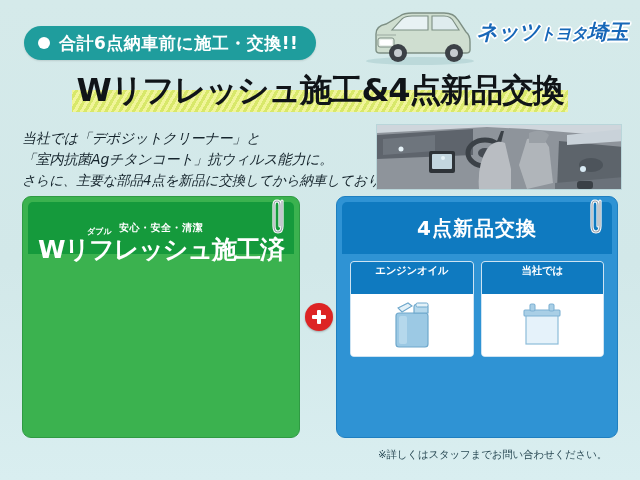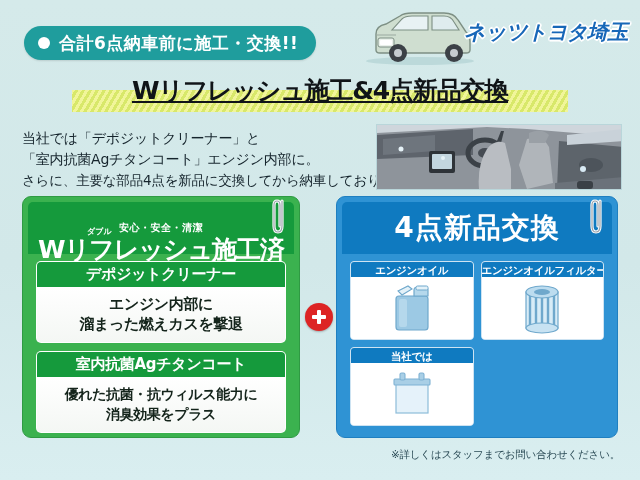--- a/index.html
+++ b/index.html
@@ -75,43 +75,42 @@
     font-size: 21px;
     font-weight: bold;
     font-style: italic;
     color: #1767b8;
     letter-spacing: -.5px;
     white-space: nowrap;
     text-shadow:
       1.6px 0 0 #fff, -1.6px 0 0 #fff, 0 1.6px 0 #fff, 0 -1.6px 0 #fff,
       1.2px 1.2px 0 #fff, -1.2px 1.2px 0 #fff, 1.2px -1.2px 0 #fff, -1.2px -1.2px 0 #fff;
   }
-  .brand-logo .small { font-size: 20px; }
+  .brand-logo .small { font-size: 16px; }
 
   .main-title-wrap {
     position: absolute;
     left: 0;
     top: 66px;
     width: 640px;
     height: 48px;
     display: flex;
     align-items: center;
     justify-content: center;
   }
   .main-title {
     position: relative;
-    font-size: 25px;
+    font-size: 32px;
     font-weight: bold;
     color: #101418;
     letter-spacing: -1.2px;
     white-space: nowrap;
     line-height: 1;
     padding: 0 6px;
     z-index: 2;
-    text-decoration: underline;
   }
   .title-stripe {
     position: absolute;
     left: 72px;
     right: 72px;
     bottom: 2px;
     height: 22px;
     background-image: repeating-linear-gradient(
       -60deg,
       #f1f59a 0px, #f1f59a 3px,
@@ -124,21 +123,21 @@
   .desc {
     position: absolute;
     left: 22px;
     top: 128px;
     width: 360px;
     color: #15242c;
     font-size: 14px;
     line-height: 21px;
     letter-spacing: -.2px;
   }
-  .desc div { white-space: nowrap; }
+  .desc div { white-space: nowrap; font-style: italic; }
   .desc .line3 { font-size: 13.5px; }
 
   
   .interior-photo {
     position: absolute;
     left: 376px;
     top: 124px;
     width: 246px;
     height: 66px;
     border: 1px solid #b9d6da;
@@ -207,21 +206,21 @@
     left: 24px;
     top: -7px;
     font-size: 8px;
     font-weight: bold;
     letter-spacing: 0;
     line-height: 8px;
     margin-left: 35px;
   }
 
   .panel-title-b {
-    font-size: 28px;
+    font-size: 20px;
     font-weight: bold;
     line-height: 52px;
     letter-spacing: 1px;
     white-space: nowrap;
   }
 
   .clip {
     position: absolute;
     right: 6px;
     top: -6px;
@@ -278,21 +277,21 @@
     overflow: hidden;
     border: 1px solid #cde3f2;
   }
   .tile-head {
     background: #0f7ac0;
     color: #ffffff;
     font-size: 10.5px;
     font-weight: bold;
     text-align: center;
     line-height: 17px;
-    height: 15px;
+    height: 32px;
     letter-spacing: -.3px;
     white-space: nowrap;
   }
   .tile-body {
     height: 62px;
     background: #ffffff;
     display: flex;
     align-items: center;
     justify-content: center;
   }
@@ -314,21 +313,21 @@
     position: absolute;
     background: #ffffff;
     border-radius: 1px;
   }
   .plus-badge::before { left: 7px; top: 12px; width: 14px; height: 4px; }
   .plus-badge::after  { left: 12px; top: 7px; width: 4px; height: 14px; }
 
   
   .footnote {
     position: absolute;
-    right: 20px;
+    right: 33px;
     top: 448px;
     font-size: 10.5px;
     color: #2a4a55;
     letter-spacing: -.2px;
     white-space: nowrap;
   }
 </style>
 </head>
 <body>
 
@@ -358,21 +357,21 @@
     <div class="brand-logo"><span>ネッツ</span><span class="small">トヨタ</span><span>埼玉</span></div>
 
     <div class="main-title-wrap">
       <div class="title-stripe"></div>
       <div class="main-title">Wリフレッシュ施工&amp;4点新品交換</div>
     </div>
   </div>
 
   <div class="desc">
     <div>当社では「デポジットクリーナー」と</div>
-    <div>「室内抗菌Agチタンコート」エンジン内部に。</div>
+    <div>「室内抗菌Agチタンコート」抗ウィルス能力に。</div>
     <div class="line3">さらに、主要な部品4点を新品に交換してから納車しております!</div>
   </div>
 
   <div class="interior-photo">
     <svg viewBox="0 0 246 66" width="246" height="66">
       <rect width="246" height="66" fill="#8e949b"></rect>
       <path d="M0 8 L110 2 L150 4 L246 12 L246 0 L0 0 Z" fill="#cfd6dc"></path>
       <path d="M0 10 L96 4 L96 30 L0 34 Z" fill="#5e646c"></path>
       <path d="M6 14 L58 10 L58 26 L6 30 Z" fill="#6e757d"></path>
       <rect x="52" y="26" width="26" height="22" rx="2" fill="#2e3338"></rect>
@@ -401,39 +400,20 @@
         <div class="kicker">安心・安全・清潔</div>
         <div class="panel-title-g">
           <span class="ruby">ダブル</span>
           <span>Wリフレッシュ施工済</span>
         </div>
         <svg class="clip" viewBox="0 0 18 40">
           <path d="M12 5 L12 30 Q12 36 8 36 Q4 36 4 30 L4 9 Q4 5 7 5 Q10 5 10 9 L10 30" fill="none" stroke="#ffffff" stroke-width="3.2" stroke-linecap="round"></path>
           <path d="M12 5 L12 30 Q12 36 8 36 Q4 36 4 30 L4 9 Q4 5 7 5 Q10 5 10 9 L10 30" fill="none" stroke="#9aa3ac" stroke-width="1.2" stroke-linecap="round"></path>
         </svg>
       </div>
-      <div class="panel-body">
-
-        <div class="card">
-          <div class="card-head">デポジットクリーナー</div>
-          <div class="card-body">
-            <div>エンジン内部に</div>
-            <div>溜まった燃えカスを撃退</div>
-          </div>
-        </div>
-
-        <div class="card">
-          <div class="card-head">室内抗菌Agチタンコート</div>
-          <div class="card-body small">
-            <div>優れた抗菌・抗ウィルス能力に</div>
-            <div>消臭効果をプラス</div>
-          </div>
-        </div>
-
-      </div>
     </div>
 
     <div class="panel panel-blue">
       <div class="panel-head blue">
         <div class="panel-title-b">4点新品交換</div>
         <svg class="clip" viewBox="0 0 18 40">
           <path d="M12 5 L12 30 Q12 36 8 36 Q4 36 4 30 L4 9 Q4 5 7 5 Q10 5 10 9 L10 30" fill="none" stroke="#ffffff" stroke-width="3.2" stroke-linecap="round"></path>
           <path d="M12 5 L12 30 Q12 36 8 36 Q4 36 4 30 L4 9 Q4 5 7 5 Q10 5 10 9 L10 30" fill="none" stroke="#9aa3ac" stroke-width="1.2" stroke-linecap="round"></path>
         </svg>
       </div>
@@ -446,38 +426,20 @@
               <svg width="56" height="52" viewBox="0 0 56 52">
                 <rect x="12" y="14" width="32" height="34" rx="3" fill="#9cc9e4" stroke="#6fa8cc" stroke-width="1.2"></rect>
                 <rect x="15" y="17" width="8" height="28" rx="2" fill="#b5d8ec"></rect>
                 <path d="M30 14 L30 8 Q30 5 34 5 L41 5 Q44 5 44 8 L44 14 Z" fill="#b5d8ec" stroke="#6fa8cc" stroke-width="1.2"></path>
                 <rect x="32" y="4" width="12" height="4" rx="1.5" fill="#e3f1f8" stroke="#6fa8cc" stroke-width="1"></rect>
                 <path d="M14 9 L24 4 L28 7 L18 13 Z" fill="#e3f1f8" stroke="#6fa8cc" stroke-width="1.1"></path>
               </svg>
             </div>
           </div>
 
-          <div class="tile">
-            <div class="tile-head">エンジンオイルフィルター</div>
-            <div class="tile-body">
-              <svg width="50" height="52" viewBox="0 0 50 52">
-                <rect x="9" y="10" width="32" height="36" fill="#d8ecf7" stroke="#6fa8cc" stroke-width="1.2"></rect>
-                <g stroke="#6fa8cc" stroke-width="2.4">
-                  <line x1="13" y1="11" x2="13" y2="45"></line>
-                  <line x1="19" y1="11" x2="19" y2="45"></line>
-                  <line x1="25" y1="11" x2="25" y2="45"></line>
-                  <line x1="31" y1="11" x2="31" y2="45"></line>
-                  <line x1="37" y1="11" x2="37" y2="45"></line>
-                </g>
-                <ellipse cx="25" cy="10" rx="16" ry="6" fill="#bcdcef" stroke="#6fa8cc" stroke-width="1.2"></ellipse>
-                <ellipse cx="25" cy="10" rx="8" ry="3" fill="#6fa8cc"></ellipse>
-                <ellipse cx="25" cy="46" rx="16" ry="5" fill="#c7e2f2" stroke="#6fa8cc" stroke-width="1.2"></ellipse>
-              </svg>
-            </div>
-          </div>
 
           <div class="tile">
             <div class="tile-head">当社では</div>
             <div class="tile-body">
               <svg width="52" height="50" viewBox="0 0 52 50">
                 <rect x="10" y="14" width="32" height="30" fill="#e5f2fa" stroke="#8dbcd9" stroke-width="1.2"></rect>
                 <rect x="8" y="10" width="36" height="6" rx="1" fill="#a9cfe6" stroke="#7fb2d3" stroke-width="1.1"></rect>
                 <rect x="14" y="4" width="5" height="7" rx="1.5" fill="#a9cfe6" stroke="#7fb2d3" stroke-width="1.1"></rect>
                 <rect x="33" y="4" width="5" height="7" rx="1.5" fill="#a9cfe6" stroke="#7fb2d3" stroke-width="1.1"></rect>
               </svg>

